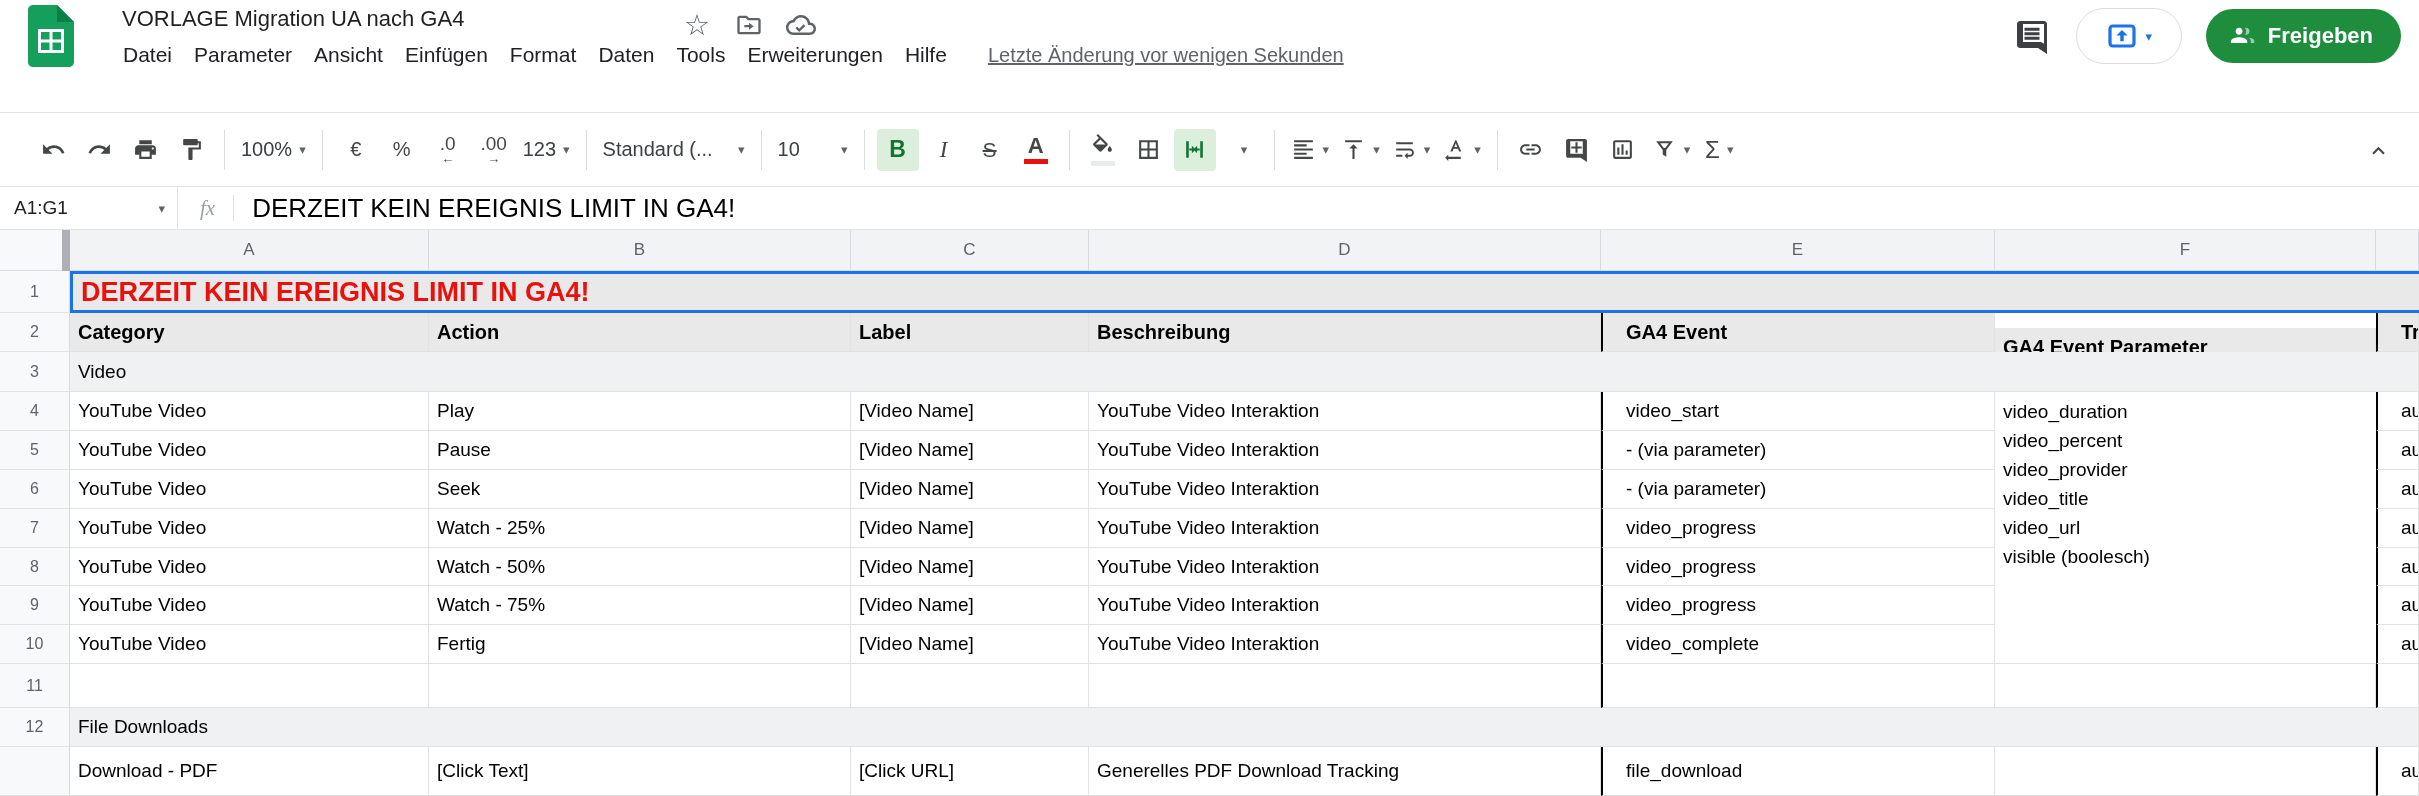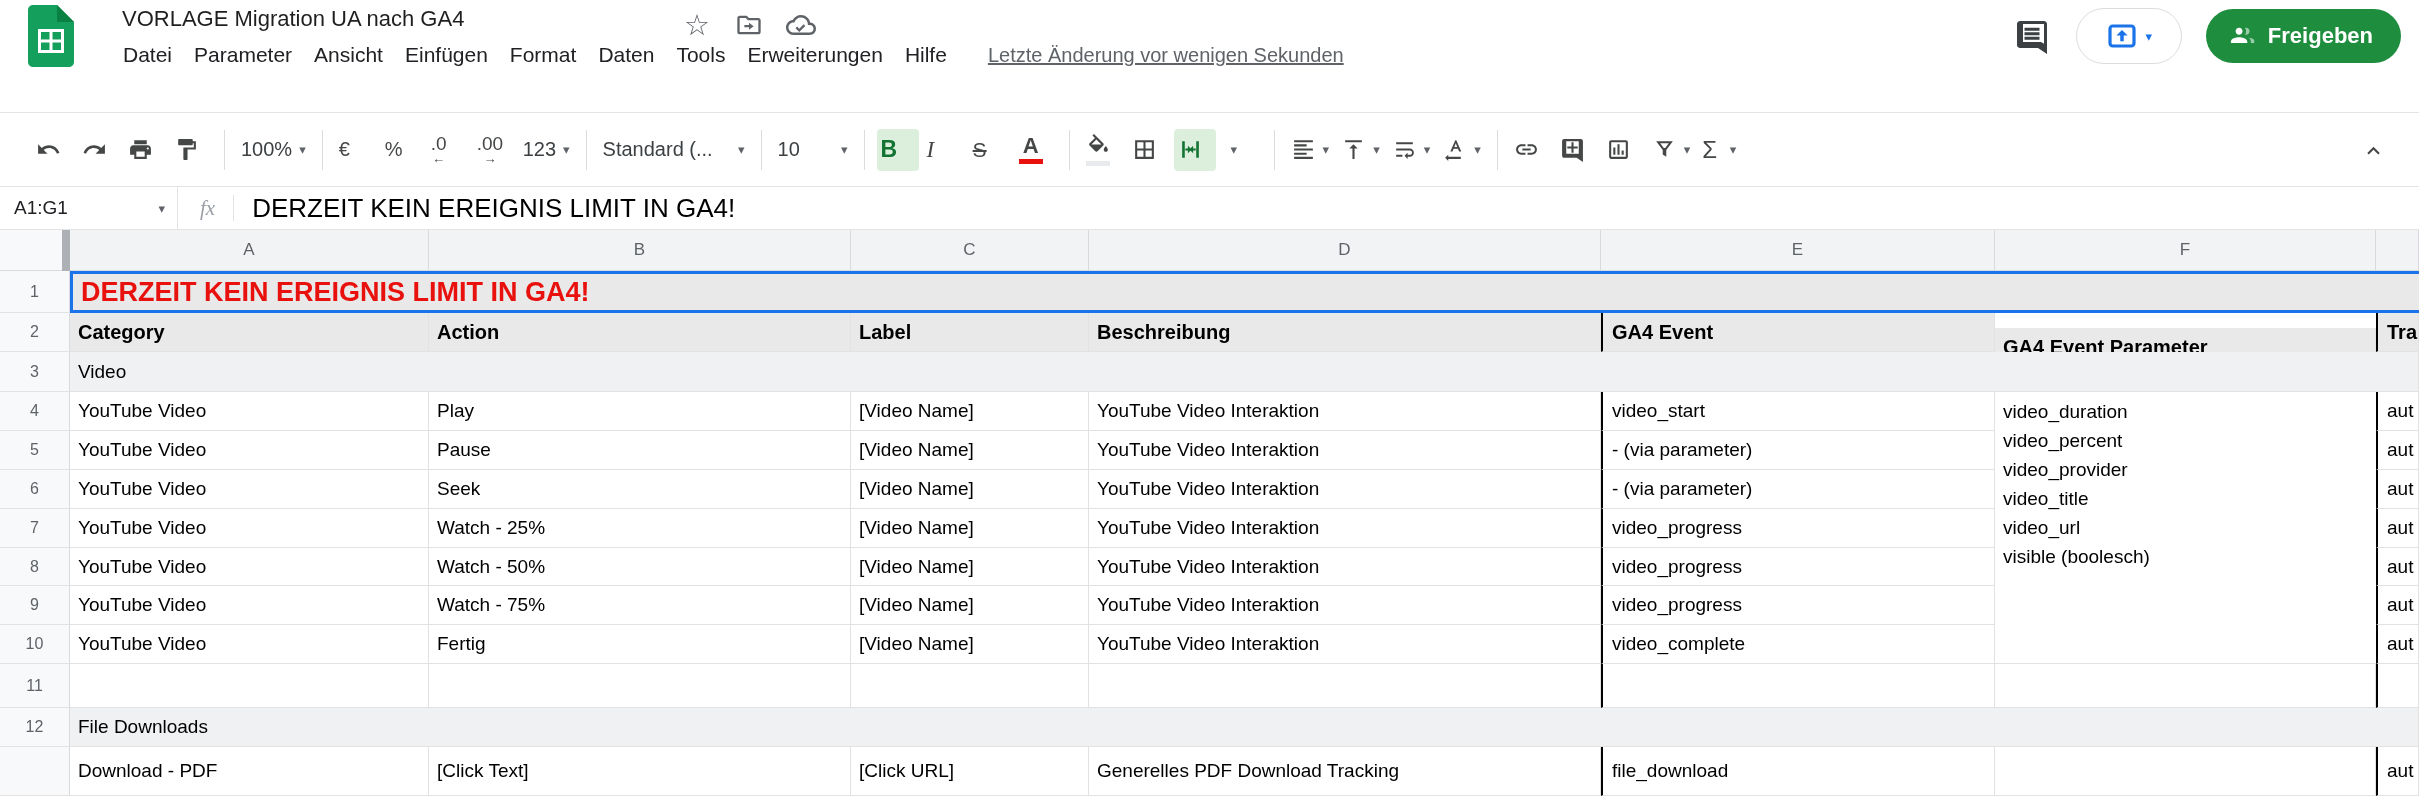--- a/index.html
+++ b/index.html
@@ -20,21 +20,21 @@
   .comment-btn{width:40px;height:40px;display:flex;align-items:center;justify-content:center;cursor:pointer}
   .present-pill{width:104px;height:54px;border:1px solid #dadce0;border-radius:28px;display:flex;align-items:center;justify-content:center;gap:8px;cursor:pointer;background:#fff}
   .share-btn{height:54px;background:#1e8e3e;border-radius:28px;display:flex;align-items:center;gap:12px;padding:0 28px 0 22px;cursor:pointer}
   .share-label{color:#fff;font-size:22px;font-weight:bold;white-space:nowrap}
   .caret{font-size:13px;color:#5f6368;line-height:1}
   .caret.blue{color:#1a73e8}
 
   
   .toolbar{position:absolute;left:0;top:112px;width:2419px;height:74px;border-top:1px solid #e1e3e6;
            display:flex;align-items:center;padding-left:30px;box-sizing:border-box;background:#fff}
-  .tb{height:42px;min-width:42px;border-radius:4px;display:flex;align-items:center;justify-content:space-between;
+  .tb{height:42px;min-width:42px;border-radius:4px;display:flex;align-items:center;justify-content:center;
       color:#444746;font-size:20px;cursor:pointer;padding:0 4px;box-sizing:border-box;margin:0 2px;white-space:nowrap}
   .tb svg{width:25px;height:25px;fill:#444746}
   .tb.active{background:#dcefdd}
   .tb.active svg{fill:#137333}
   .tbdiv{width:1px;height:40px;background:#dadce0;margin:0 10px;flex:0 0 auto}
   .tb .lbl{font-size:20px;color:#3c4043}
   .tb .caret{margin-left:7px}
   .bold-glyph{font-weight:bold;font-size:23px;color:#137333}
   .italic-glyph{font-style:italic;font-family:"Liberation Serif",serif;font-size:23px}
   .strike-glyph{text-decoration:line-through;font-size:21px}
@@ -66,21 +66,21 @@
   .colhdr{background:#f2f3f4;color:#5f6368;font-size:17px;justify-content:center;padding:0;
           border-right:1px solid #d8dadd;border-bottom:1px solid #d8dadd;cursor:pointer}
   .rowhdr{background:#f8f9fa;color:#5f6368;font-size:16px;justify-content:center;padding:0;
           border-right:1px solid #d8dadd;border-bottom:1px solid #e2e2e2;cursor:pointer}
   .corner{background:#f8f9fa;border-right:1px solid #d8dadd;border-bottom:1px solid #d8dadd}
   .handle{position:absolute;background:#adb0b4}
   .c-header{background:#e9e9e9;font-weight:bold;font-size:20px}
   .c-band{background:#f0f1f3}
   .c-banner{background:#e9e9e9;color:#e8110d;font-weight:bold;font-size:27px;
             border:3px solid #1a73e8;border-right:none}
-  .sep{border-left:2px solid #000;padding-left:9px}
+  .sep{border-left:2px solid #000;padding-left:23px}
   .fmerged{position:absolute;box-sizing:border-box;background:#fff;border-bottom:1px solid #e2e2e2;
            padding:5px 8px;font-size:19px;line-height:29px;color:#000;cursor:cell}
 </style>
 </head>
 <body>
 
 <div class="topbar">
   <svg class="logo" viewBox="0 0 46 62">
     <path d="M29 0H5C2.2 0 0 2.2 0 5v52c0 2.8 2.2 5 5 5h36c2.8 0 5-2.2 5-5V17L29 0z" fill="#14a05c"></path>
     <path d="M29 0v17h17z" fill="#0b8043"></path>

